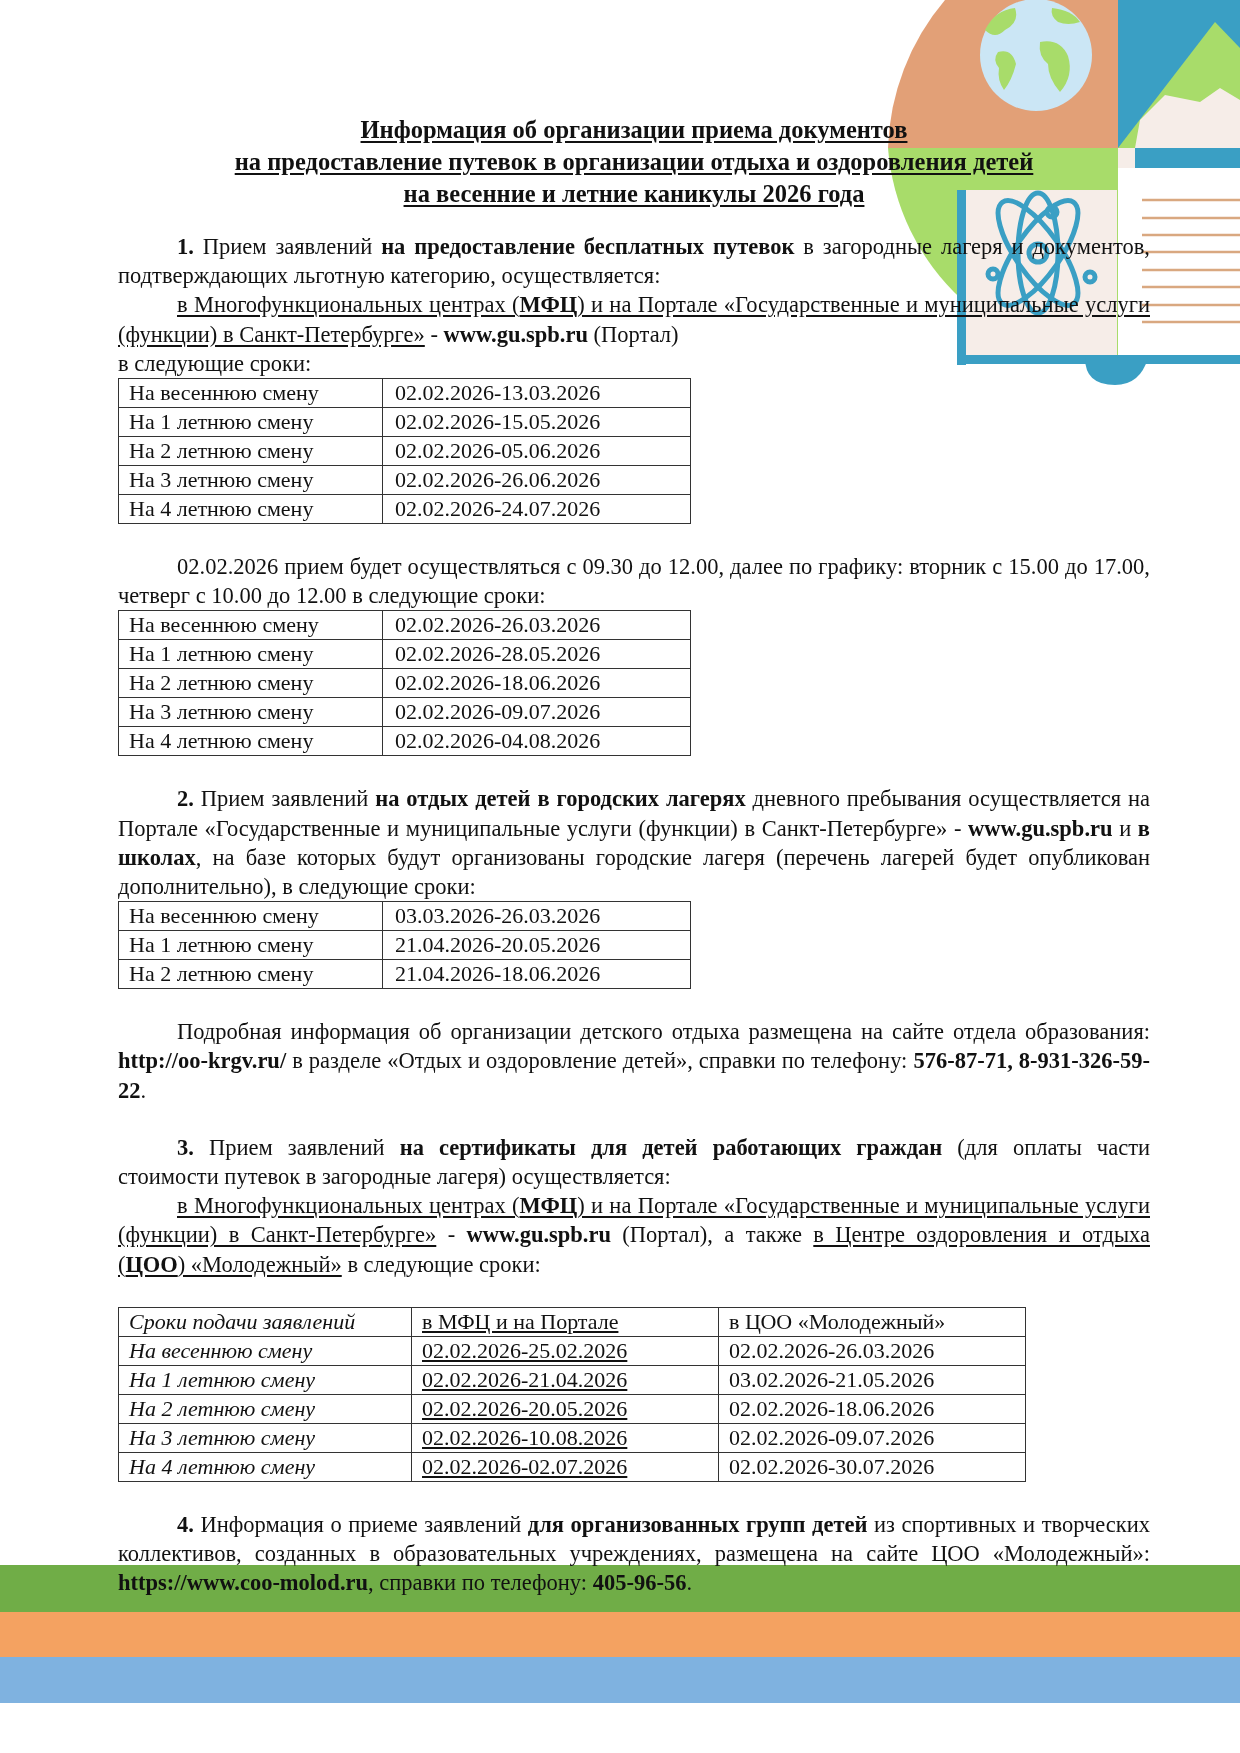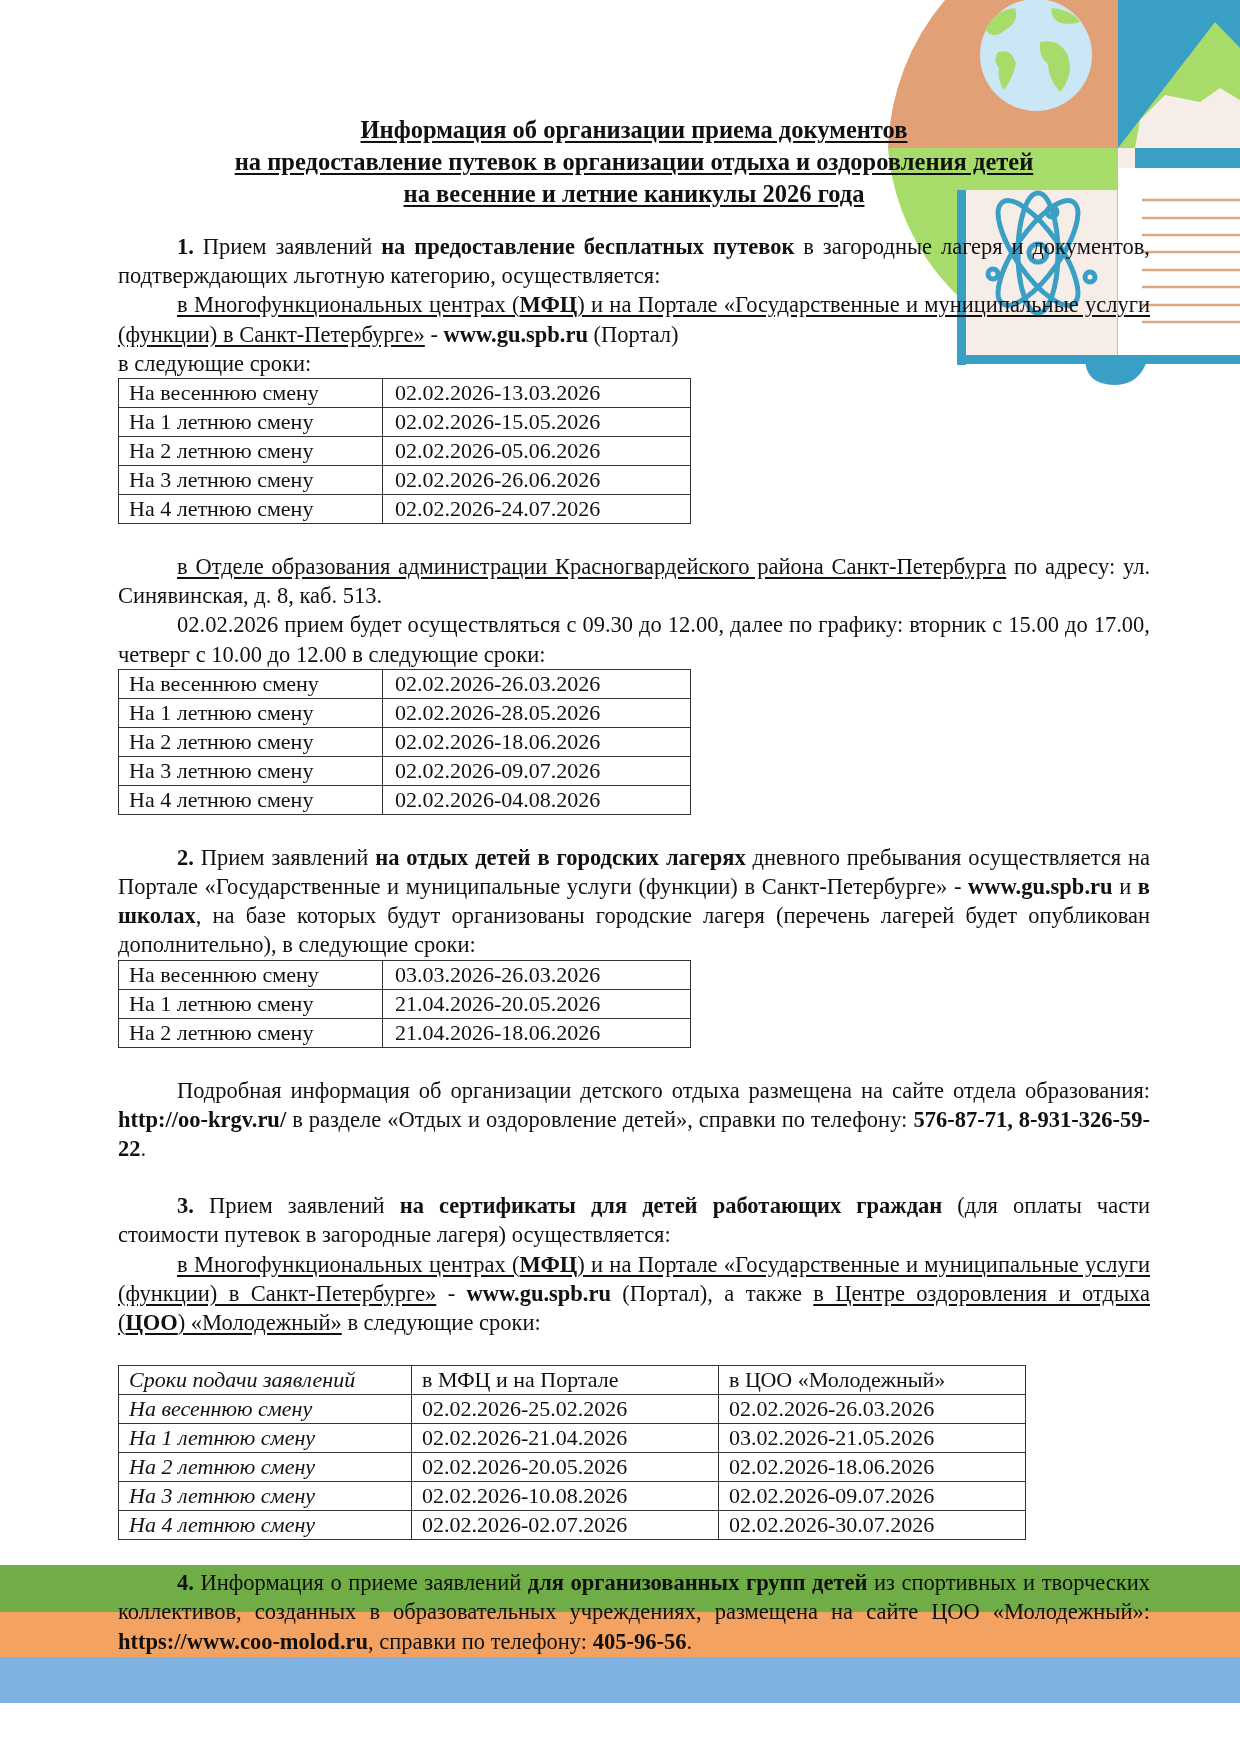--- a/index.html
+++ b/index.html
@@ -26,21 +26,21 @@
   b { font-weight: bold; }
   table {
     border-collapse: collapse; font-size: 22px; line-height: 28px;
   }
   td {
     border: 1.5px solid #333; padding: 0 10px; white-space: nowrap; height: 28px;
   }
   .t2col td:first-child { width: 243px; }
   .t2col td:last-child { width: 285px; padding-left: 12px; }
   .t3col td:nth-child(1) { width: 272px; padding-left: 10px; font-style: italic; }
-  .t3col td:nth-child(2) { width: 286px; }
+  .t3col td:nth-child(2) { width: 286px; text-decoration: underline; }
   .t3col td:nth-child(3) { width: 286px; }
   .gap { height: 28px; }
 </style>
 </head>
 <body>
 
 <svg class="deco" viewBox="0 0 1240 1753" width="1240" height="1753">
 
   <path d="M 1118 148 L 1118 360 A 230 230 0 0 1 888 148 Z" fill="#a8dc6a"></path>
 
@@ -125,21 +125,20 @@
         </tr>
     <tr>
           <td>На 4 летнюю смену</td>
           <td>02.02.2026-24.07.2026</td>
         </tr>
   </tbody>
     </table>
 
   <div class="gap"></div>
 
-  <p class="ind"><span class="u">в Отделе образования администрации Красногвардейского района Санкт-Петербурга</span><span> по адресу: ул. Синявинская, д. 8, каб. 513.</span></p>
   <p class="ind">02.02.2026 прием будет осуществляться с 09.30 до 12.00, далее по графику: вторник с 15.00 до 17.00, четверг с 10.00 до 12.00 в следующие сроки:</p>
 
   <table class="t2col">
     <tbody>
         <tr>
           <td>На весеннюю смену</td>
           <td>02.02.2026-26.03.2026</td>
         </tr>
     <tr>
           <td>На 1 летнюю смену</td>

